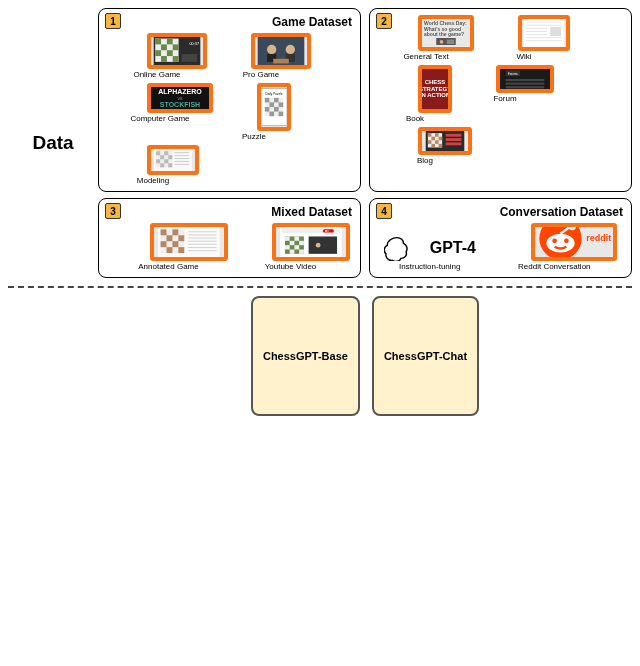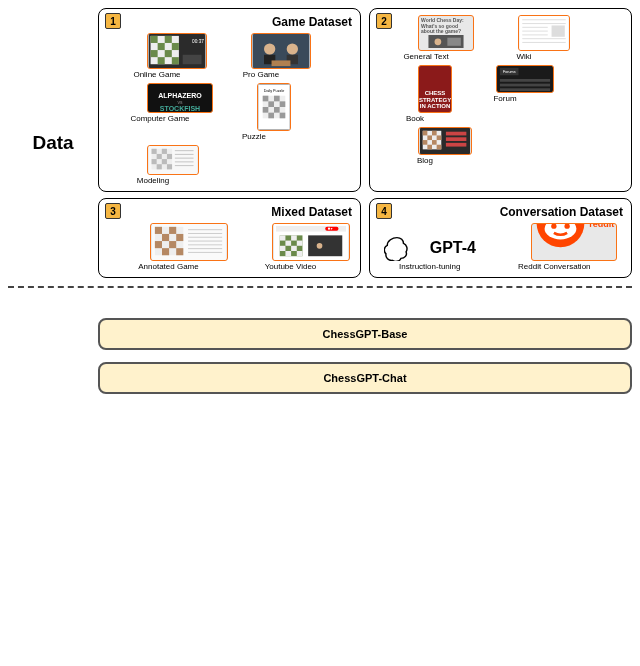--- a/index.html
+++ b/index.html
@@ -7,31 +7,31 @@
   .wrapper { width: 640px; padding: 8px; }
   .row { display: flex; align-items: stretch; }
   .row-label { width: 90px; display: flex; align-items: center; justify-content: center; font-weight: bold; font-size: 19px; }
   .row-content { flex: 1; display: flex; flex-direction: column; gap: 6px; }
   .panel-row { display: flex; gap: 8px; }
   .panel { border: 1.5px solid #000; border-radius: 8px; padding: 6px 8px; flex: 1; position: relative; background: #fff; }
   .panel-title { text-align: right; font-weight: bold; font-size: 12px; margin-bottom: 4px; }
   .badge { position: absolute; top: 4px; left: 6px; width: 16px; height: 16px; background: #f5b642; border: 1px solid #333; border-radius: 2px; display: flex; align-items: center; justify-content: center; font-size: 10px; font-weight: bold; }
   .thumbs { display: flex; flex-wrap: wrap; gap: 4px; }
   .thumb-col { display: flex; flex-direction: column; align-items: center; gap: 1px; }
-  .thumb { background: #e8e8e8; border: 1px solid #f97316; border-radius: 3px; display: flex; align-items: center; justify-content: flex-end; font-size: 7px; color: #555; overflow: hidden; margin-left: 40px; }
+  .thumb { background: #e8e8e8; border: 4px solid #f97316; border-radius: 3px; display: flex; align-items: center; justify-content: center; font-size: 7px; color: #555; overflow: hidden; margin-left: 40px; }
   .thumb svg { width: 100%; height: 100%; }
   .caption { font-size: 8px; text-align: center; }
   .divider { border: none; border-top: 2px dashed #444; margin: 8px 0; }
   .model-box { border: 2px solid #555; border-radius: 8px; background: #fff2cc; padding: 8px 10px; font-weight: bold; font-size: 11px; display: flex; align-items: center; justify-content: center; }
   .connector-svg { width: 100%; height: 100%; }
   .gpt4-row { display: flex; align-items: center; gap: 20px; }
   .openai-logo { width: 26px; height: 26px; }
   .reddit-logo { width: 18px; height: 18px; }
   .model-flex { display: flex; gap: 10px; align-items: stretch; }
-  .model-left { display: flex; flex-direction: column; gap: 12px; flex: 0 0 120px; justify-content: center; }
+  .model-left { display: flex; flex-direction: row; gap: 12px; flex: 0 0 120px; justify-content: center; }
   .model-mid { flex: 0 0 28px; position: relative; }
 </style>
 </head>
 <body>
 
 <div class="wrapper">
 
   <div class="row">
     <div class="row-label">Data</div>
     <div class="row-content">

